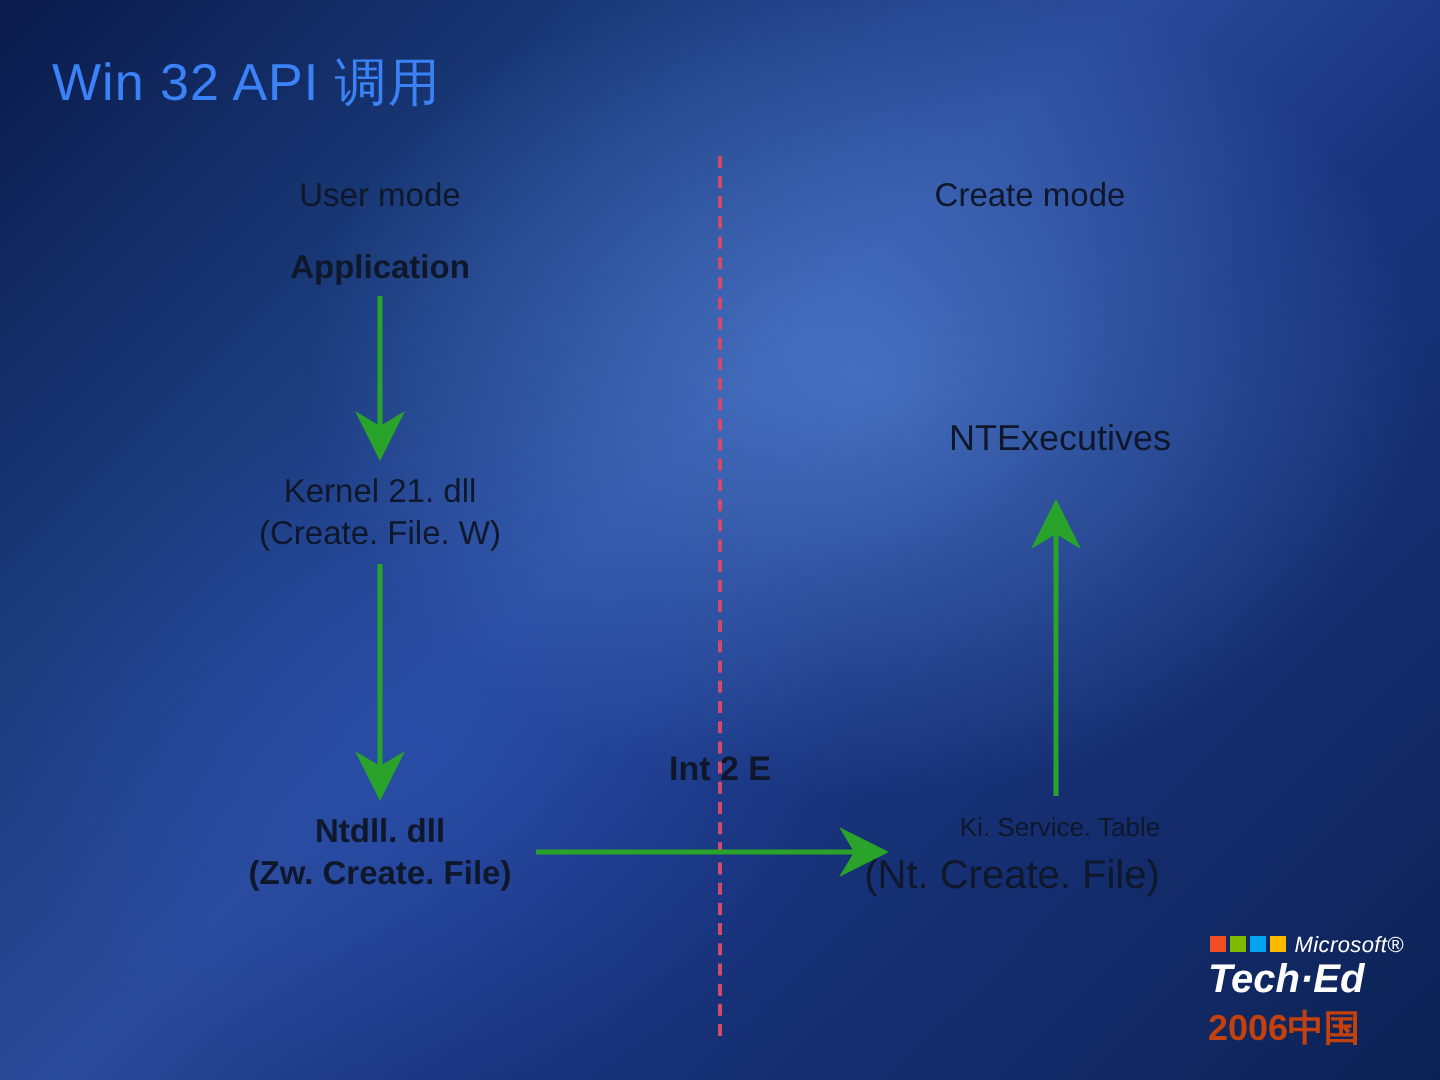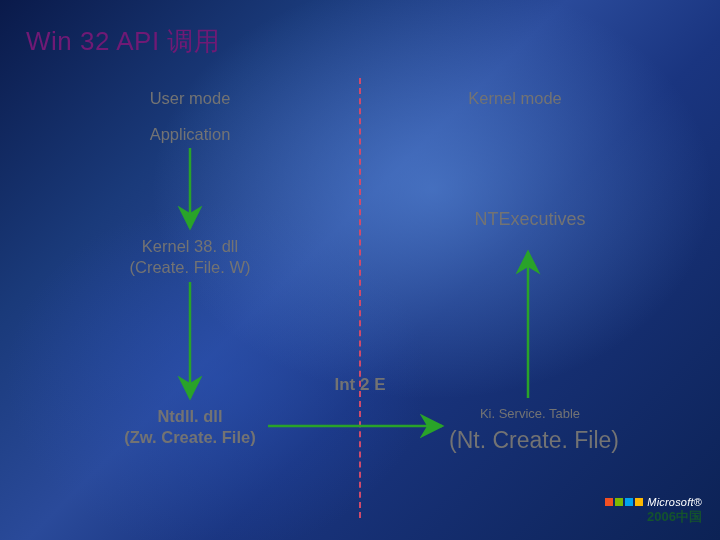--- a/index.html
+++ b/index.html
@@ -16,27 +16,27 @@
       radial-gradient(ellipse 300px 250px at 30% 70%, rgba(40,80,180,0.5), transparent 70%),
       linear-gradient(135deg, #0a1a4a 0%, #1a3a7a 25%, #2a4a9a 45%, #1a3580 60%, #0c2255 100%);
     color: #fff;
     position: relative;
   }
   .title {
     position: absolute;
     top: 24px;
     left: 26px;
     font-size: 26px;
-    color: #701a75;
+    color: #3b82f6;
     letter-spacing: 0.5px;
   }
   .label {
     position: absolute;
     font-size: 16.5px;
-    color: #737373;
+    color: #0f172a;
     text-align: center;
     line-height: 1.25;
     white-space: pre;
   }
   .divider {
     position: absolute;
     top: 78px;
     left: 359px;
     width: 0;
     height: 440px;
@@ -47,59 +47,59 @@
     top: 0;
     left: 0;
     width: 720px;
     height: 540px;
     pointer-events: none;
   }
   .logo {
     position: absolute;
     right: 18px;
     bottom: 14px;
-    text-align: right;
+    text-align: left;
   }
   .logo .ms {
     font-size: 11px;
     color: #fff;
     letter-spacing: 0.2px;
   }
   .logo .teched {
     font-size: 20px;
     font-weight: bold;
     font-style: italic;
     color: #fff;
   }
   .logo .sub {
-    font-size: 13px;
-    color: #14532d;
+    font-size: 18px;
+    color: #c2410c;
   }
   .logo .sq { display: inline-block; width: 8px; height: 8px; margin: 0 1px; }
   .r{background:#f25022}.g{background:#7fba00}.b{background:#00a4ef}.y{background:#ffb900}
 </style>
 </head>
 <body>
 
 <div class="title">Win 32 API 调用</div>
 
 <div class="divider"></div>
 
 <div class="label" style="top:88px; left:120px; width:140px;">User mode</div>
-<div class="label" style="top:88px; left:435px; width:160px;">Kernel mode</div>
+<div class="label" style="top:88px; left:435px; width:160px;">Create mode</div>
 
-<div class="label" style="top:124px; left:110px; width:160px; font-weight:normal;">Application</div>
-<div class="label" style="top:236px; left:100px; width:180px;">Kernel 38. dll
+<div class="label" style="top:124px; left:110px; width:160px; font-weight:bold;">Application</div>
+<div class="label" style="top:236px; left:100px; width:180px;">Kernel 21. dll
 (Create. File. W)</div>
 <div class="label" style="top:406px; left:100px; width:180px;font-weight:bold;">Ntdll. dll
 (Zw. Create. File)</div>
 
 <div class="label" style="top:208px; left:440px; width:180px; font-size:18px;">NTExecutives</div>
 <div class="label" style="top:406px; left:430px; width:200px; font-size:13px;">Ki. Service. Table</div>
-<div class="label" style="top:426px; left:434px; width:200px; font-size:23px;">(Nt. Create. File)</div>
+<div class="label" style="top:426px; left:406px; width:200px; font-size:20px;">(Nt. Create. File)</div>
 
 <div class="label" style="top:374px; left:320px; width:80px; font-weight:bold; font-size:17px;">Int 2 E</div>
 
 <svg class="arrows">
   <defs>
     <marker id="ah" markerWidth="12" markerHeight="12" refX="9" refY="5" orient="auto">
       <path d="M0,0 L10,5 L0,10 L3,5 Z" fill="#29a329"></path>
     </marker>
   </defs>
 
@@ -110,14 +110,15 @@
   <line x1="268" y1="426" x2="442" y2="426" stroke="#29a329" stroke-width="2.5" marker-end="url(#ah)"></line>
 
   <line x1="528" y1="398" x2="528" y2="252" stroke="#29a329" stroke-width="2.5" marker-end="url(#ah)"></line>
 </svg>
 
 <div class="logo">
   <div class="ms">
     <span class="sq r"></span><span class="sq g"></span><span class="sq b"></span><span class="sq y"></span>
     <span style="font-style:italic">Microsoft</span><span>®</span>
   </div>
+  <div class="teched">Tech·Ed</div>
   <div class="sub"><span style="font-weight:bold">2006中国</span></div>
 </div>
 
 </body></html>

